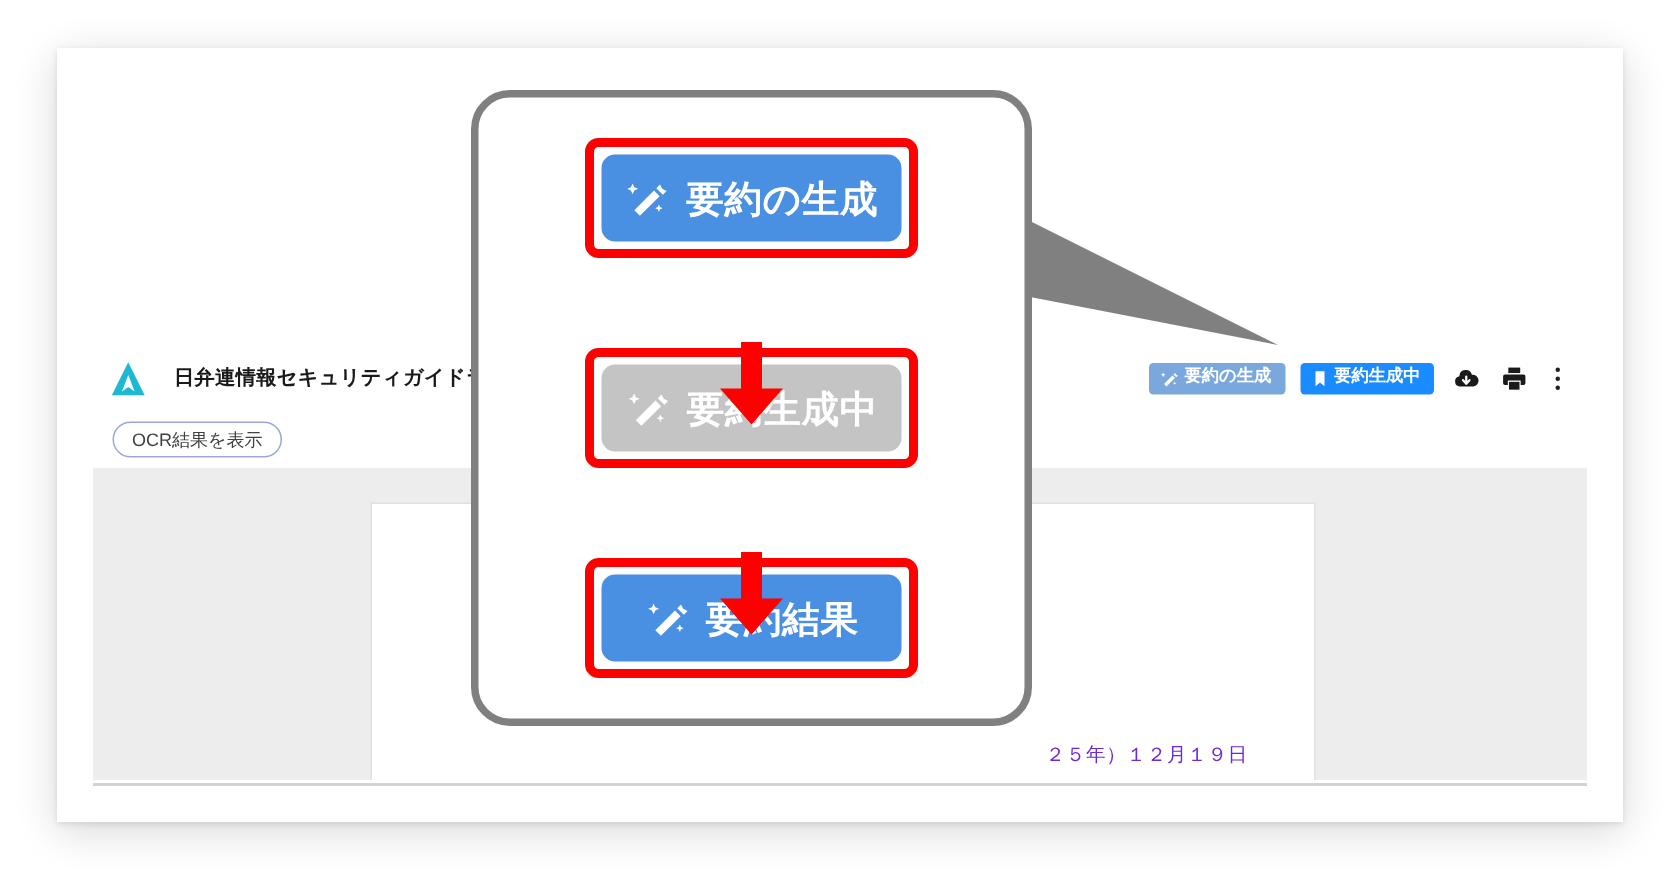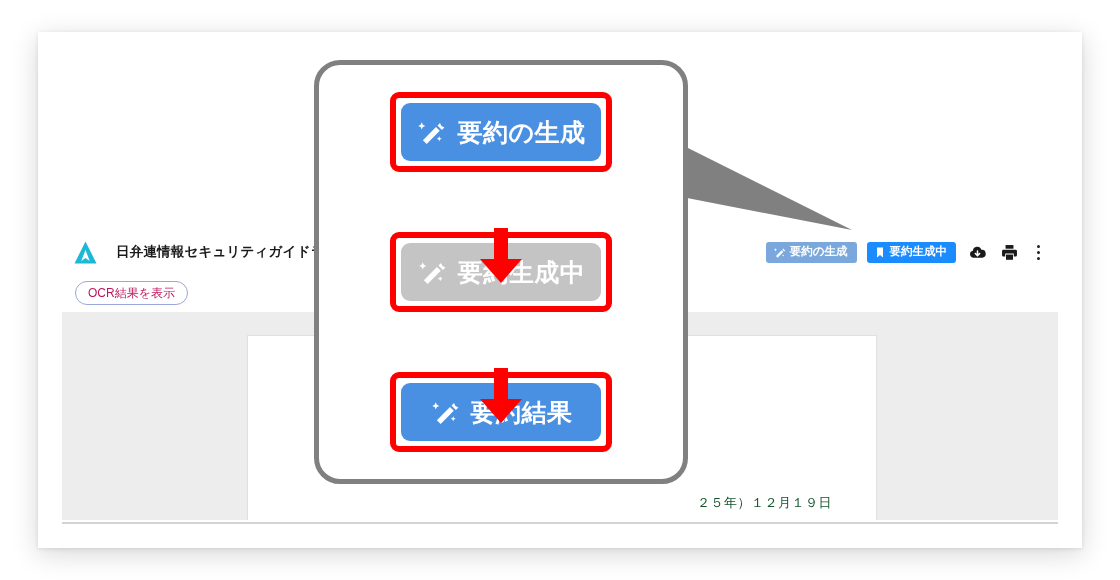--- a/index.html
+++ b/index.html
@@ -137,21 +137,21 @@
     display: flex;
     align-items: center;
   }
   .ocr-btn {
     margin-left: 13px;
     height: 24px;
     padding: 0 12px;
     border: 1px solid #9aa7d8;
     border-radius: 13px;
     background: #ffffff;
-    color: #be185d;
+    color: #404040;
     font-size: 12px;
     line-height: 22px;
     white-space: nowrap;
   }
 
   
   .viewer {
     position: absolute;
     left: 0;
     top: 82px;
@@ -171,21 +171,21 @@
     box-shadow: 0 0 0 1px #e0e0e0;
   }
 
   .page-lines {
     position: absolute;
     right: 44px;
     bottom: 22px;
     text-align: right;
     font-family: "Liberation Serif", "DejaVu Serif", serif;
     font-size: 13px;
-    color: #14532d;
+    color: #6d28d9;
     line-height: 23px;
     letter-spacing: 0.5px;
     white-space: nowrap;
   }
 
   
   .callout {
     position: absolute;
     left: 314px;
     top: 60px;

